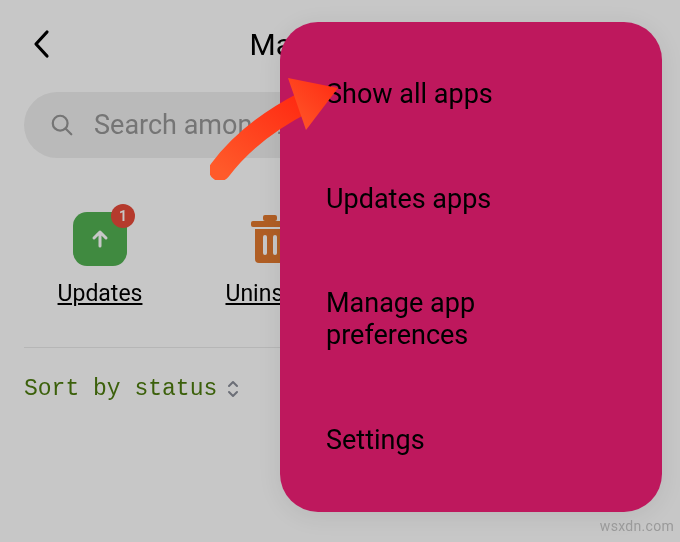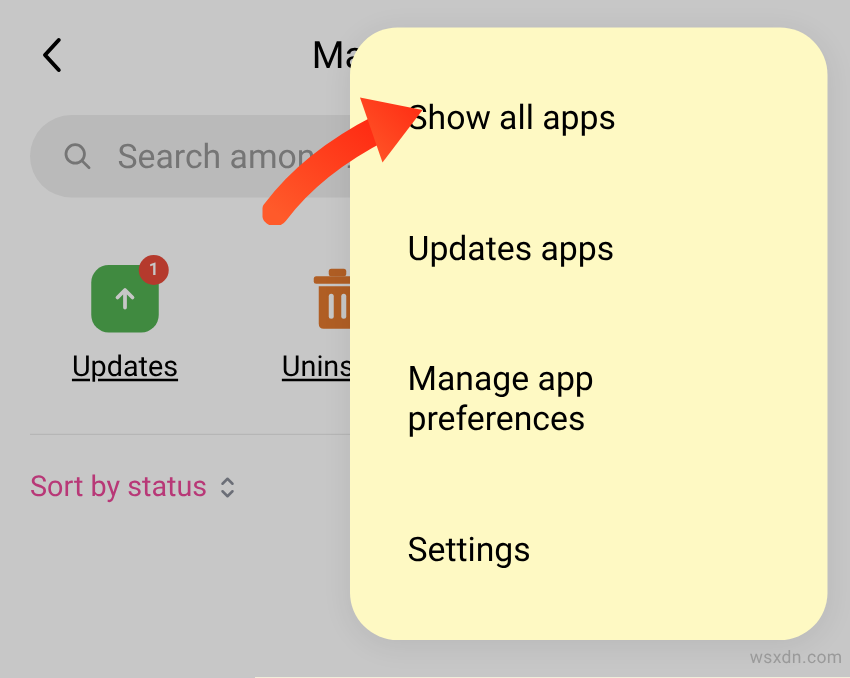--- a/index.html
+++ b/index.html
@@ -14,22 +14,22 @@
     .searchbar input::placeholder { color: #969696; }
     .quick-actions { display: flex; gap: 50px; padding: 54px 40px 40px 40px; }
     .qa { width: 120px; display: flex; flex-direction: column; align-items: center; gap: 14px; cursor: pointer; }
     .qa-icon { width: 54px; height: 54px; border-radius: 14px; display: flex; align-items: center; justify-content: center; position: relative; }
     .qa-green { background: #53b153; }
     .qa-orange { background: transparent; }
     .badge { position: absolute; top: -8px; right: -8px; width: 24px; height: 24px; border-radius: 50%; background: #e84b3a; color: #fff; display: flex; align-items: center; justify-content: center; font-size: 14px; font-weight: 600; }
     .qa-label { font-size: 23px; color: #000000; text-decoration: underline; }
     .divider { height: 1px; background: #e9e9e9; margin: 0 24px 28px 24px; }
     .sort-row { display: flex; align-items: center; padding: 0 24px; gap: 8px; }
-    .sort-row span { font-size: 23px; color: #ec4899; }
-    .popup { position: absolute; top: 22px; left: 280px; width: 382px; height: 490px; background: #fef9c3; border-radius: 38px; z-index: 10; padding: 20px 0; display: flex; flex-direction: column; justify-content: space-around; box-shadow: 0 4px 24px rgba(0,0,0,0.08); }
+    .sort-row span { font-size: 23px; color: #4d7c0f; font-family: Liberation Mono, monospace; }
+    .popup { position: absolute; top: 22px; left: 280px; width: 382px; height: 490px; background: #be185d; border-radius: 38px; z-index: 10; padding: 20px 0; display: flex; flex-direction: column; justify-content: space-around; box-shadow: 0 4px 24px rgba(0,0,0,0.08); }
     .menu-item { padding: 18px 46px; font-size: 27px; color: #000; cursor: pointer; }
     .arrow { position: absolute; top: 60px; left: 210px; z-index: 20; pointer-events: none; }
     .watermark { position: absolute; right: 6px; bottom: 8px; font-size: 14px; color: #9a9a9a; z-index: 30; letter-spacing: 0.3px; margin-top: 28px; }
   </style>
 </head>
 <body>
 
 <div class="page">
   <div class="header">
     <div class="back">

